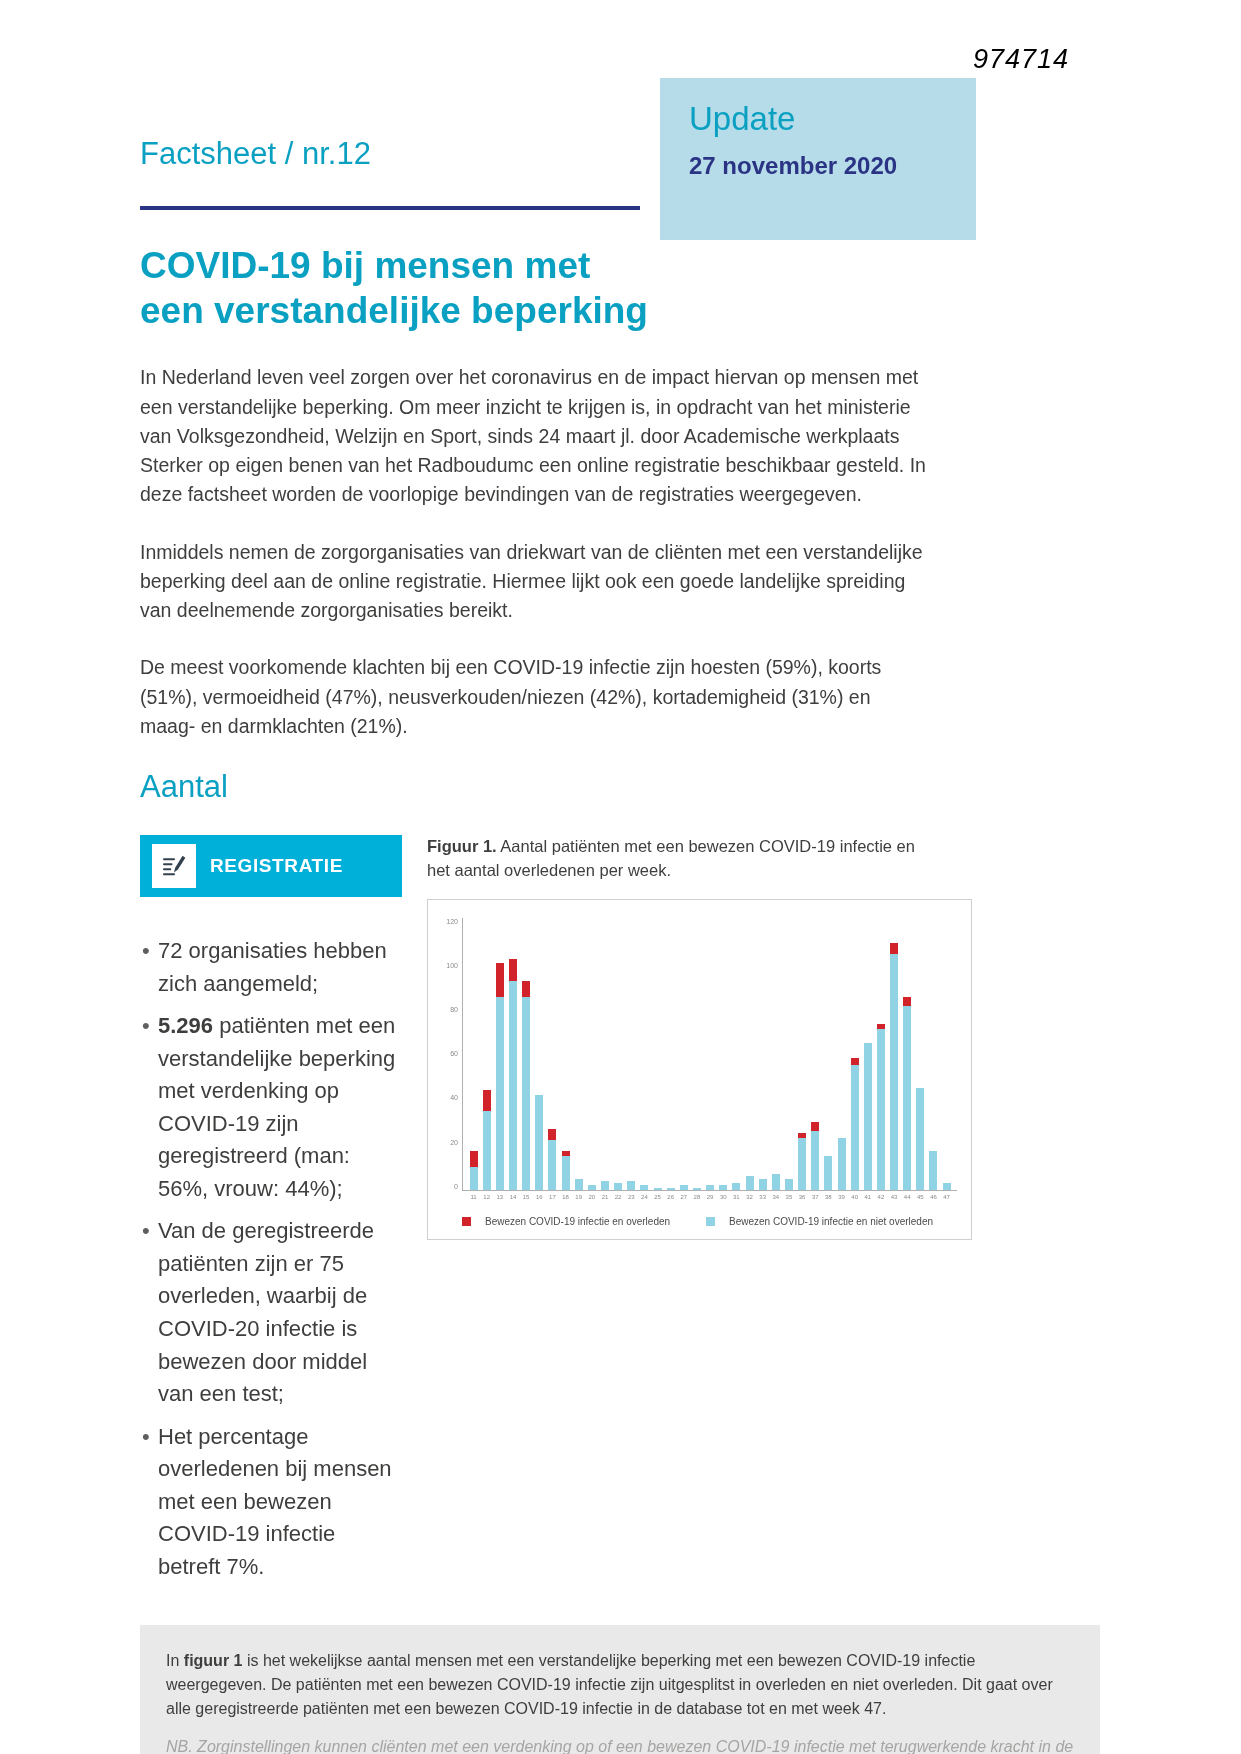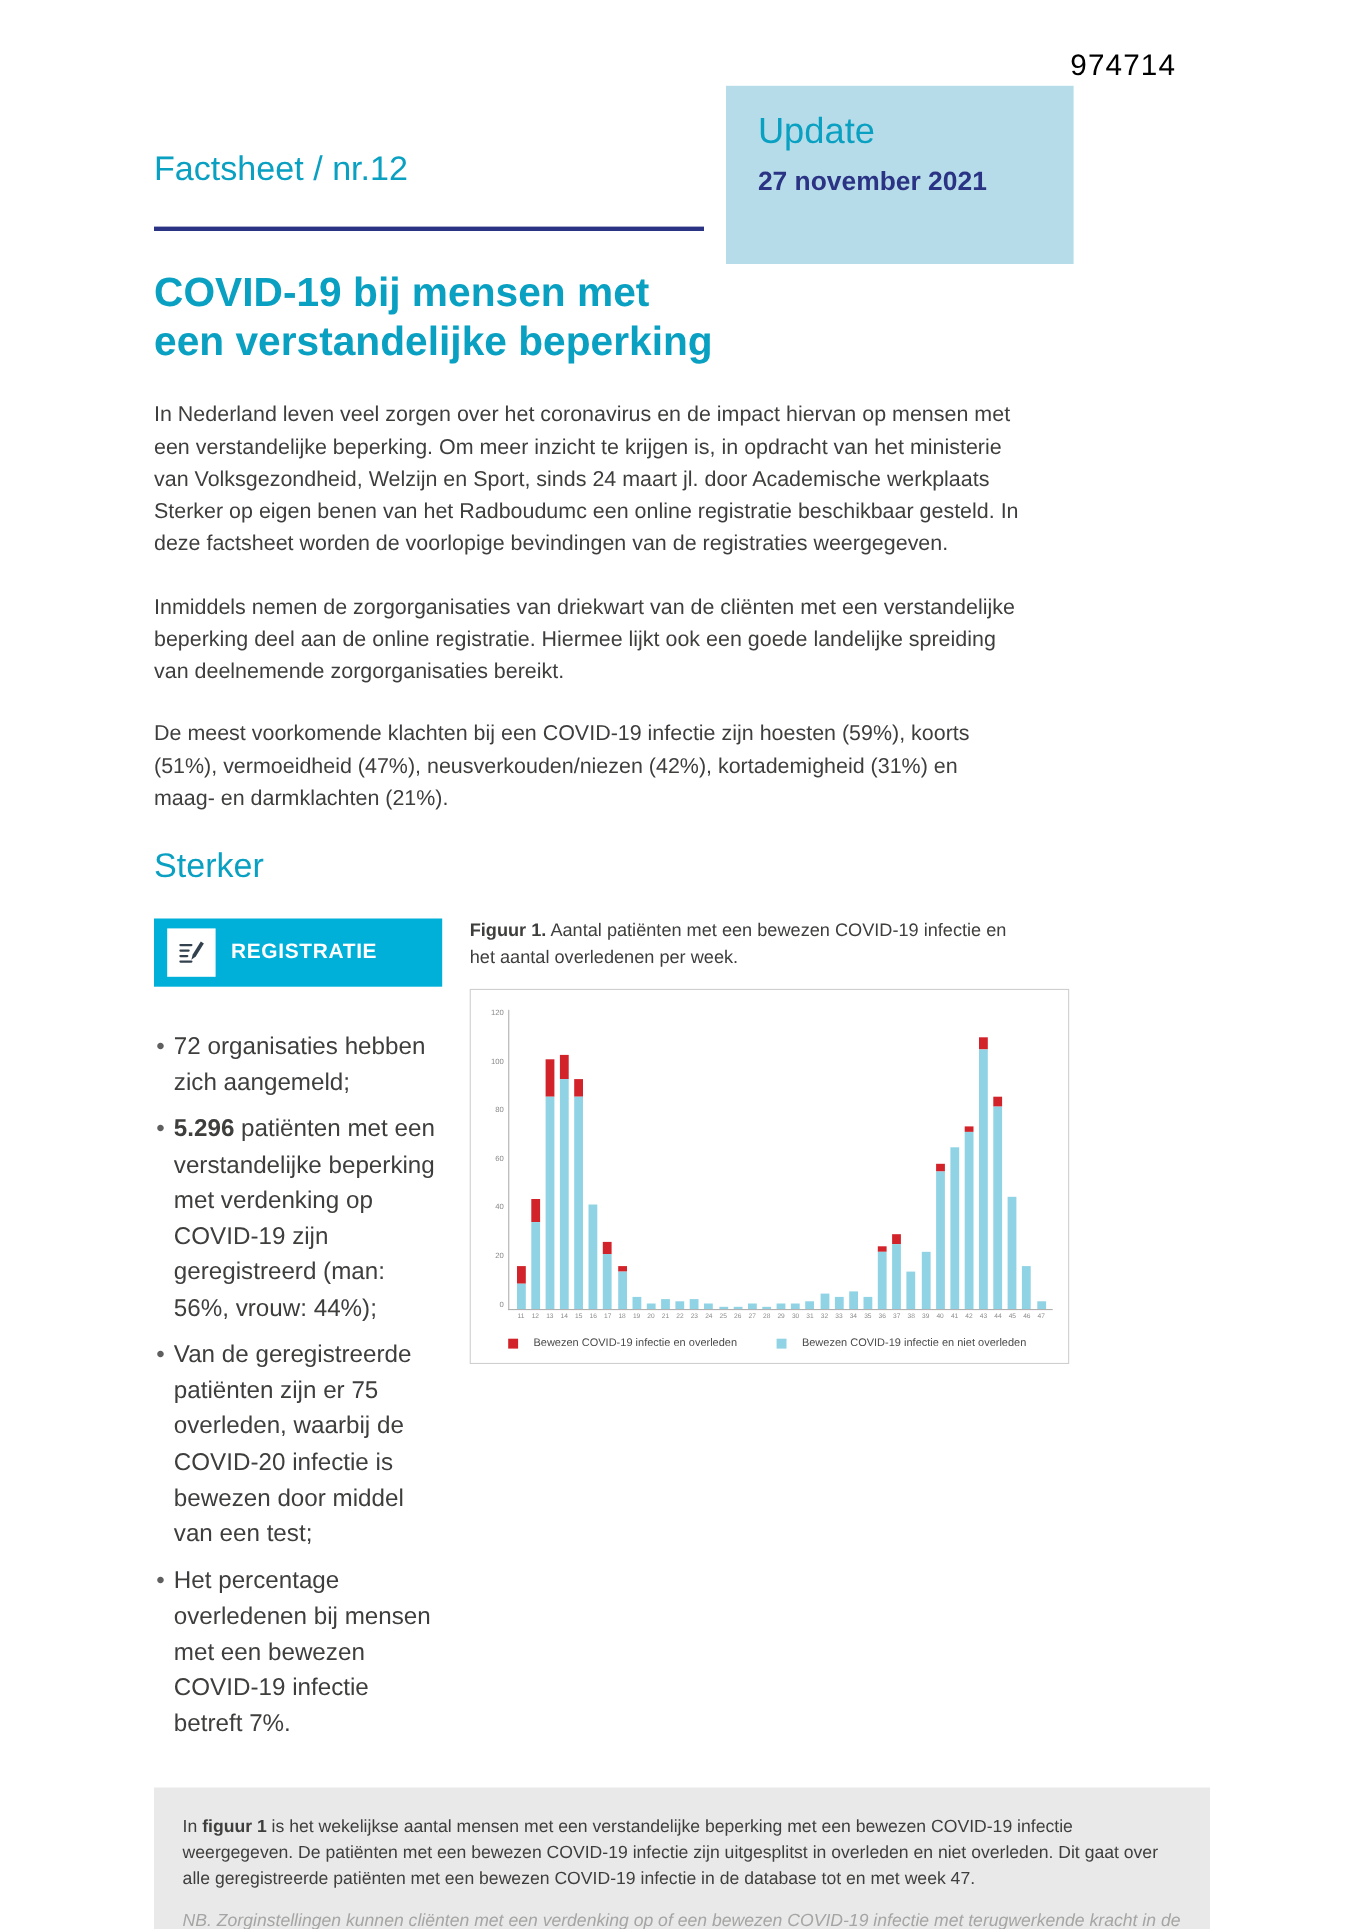--- a/index.html
+++ b/index.html
@@ -8,21 +8,21 @@
     width:1241px; height:1754px;
     margin:0 auto;
     background:#ffffff;
     font-family:"Liberation Sans", sans-serif;
     color:#3e3e3d;
     overflow:hidden;
   }
   
   .corner-number {
     position:absolute; top:44px; left:973px;
-    font-size:27px; color:#000; letter-spacing:1px;
+    font-size:27px; color:#000; letter-spacing:1px;font-style:italic;
   }
   .factsheet-label {
     position:absolute; top:136px; left:140px;
     font-size:31px; color:#0aa0c2; font-weight:400;
   }
   .header-rule {
     position:absolute; top:206px; left:140px;
     width:500px; height:4px; background:#2b3484;
   }
   .update-box {
@@ -114,32 +114,32 @@
 </head>
 <body>
 
 <div class="page">
 
   <div class="corner-number">974714</div>
   <div class="factsheet-label">Factsheet / nr.12</div>
   <div class="header-rule"></div>
   <div class="update-box">
     <div class="update-title">Update</div>
-    <div class="update-date">27 november 2021</div>
+    <div class="update-date">27 november 2020</div>
   </div>
 
   <div class="content">
     <h1 class="title">COVID-19 bij mensen met
 een verstandelijke beperking</h1>
 
     <p class="body-par">In Nederland leven veel zorgen over het coronavirus en de impact hiervan op mensen met een verstandelijke beperking. Om meer inzicht te krijgen is, in opdracht van het ministerie van Volksgezondheid, Welzijn en Sport, sinds 24 maart jl. door Academische werkplaats Sterker op eigen benen van het Radboudumc een online registratie beschikbaar gesteld. In deze factsheet worden de voorlopige bevindingen van de registraties weergegeven.</p>
     <p class="body-par">Inmiddels nemen de zorgorganisaties van driekwart van de cliënten met een verstandelijke beperking deel aan de online registratie. Hiermee lijkt ook een goede landelijke spreiding van deelnemende zorgorganisaties bereikt.</p>
     <p class="body-par">De meest voorkomende klachten bij een COVID-19 infectie zijn hoesten (59%), koorts (51%), vermoeidheid (47%), neusverkouden/niezen (42%), kortademigheid (31%) en maag- en darmklachten (21%).</p>
 
-    <h2 class="section-heading">Sterker</h2>
+    <h2 class="section-heading">Aantal</h2>
 
     <div class="columns">
 
       <div class="left-col">
         <div class="reg-box">
           <span class="reg-icon-tile">
             <svg width="30" height="30" viewBox="0 0 24 24" aria-hidden="true">
               <g stroke="#33414e" stroke-width="1.6" fill="none" stroke-linecap="round">
                 <path d="M4 6.5h8"></path>
                 <path d="M4 10.5h6"></path>

